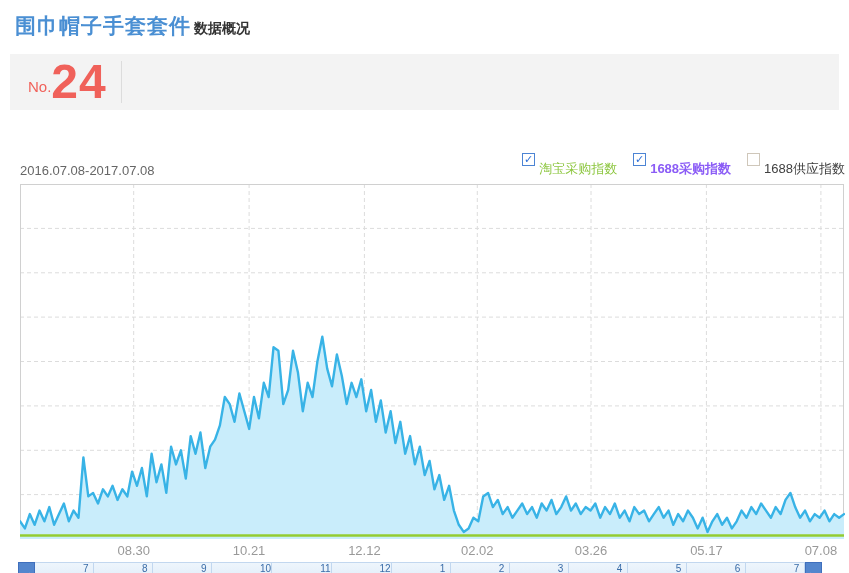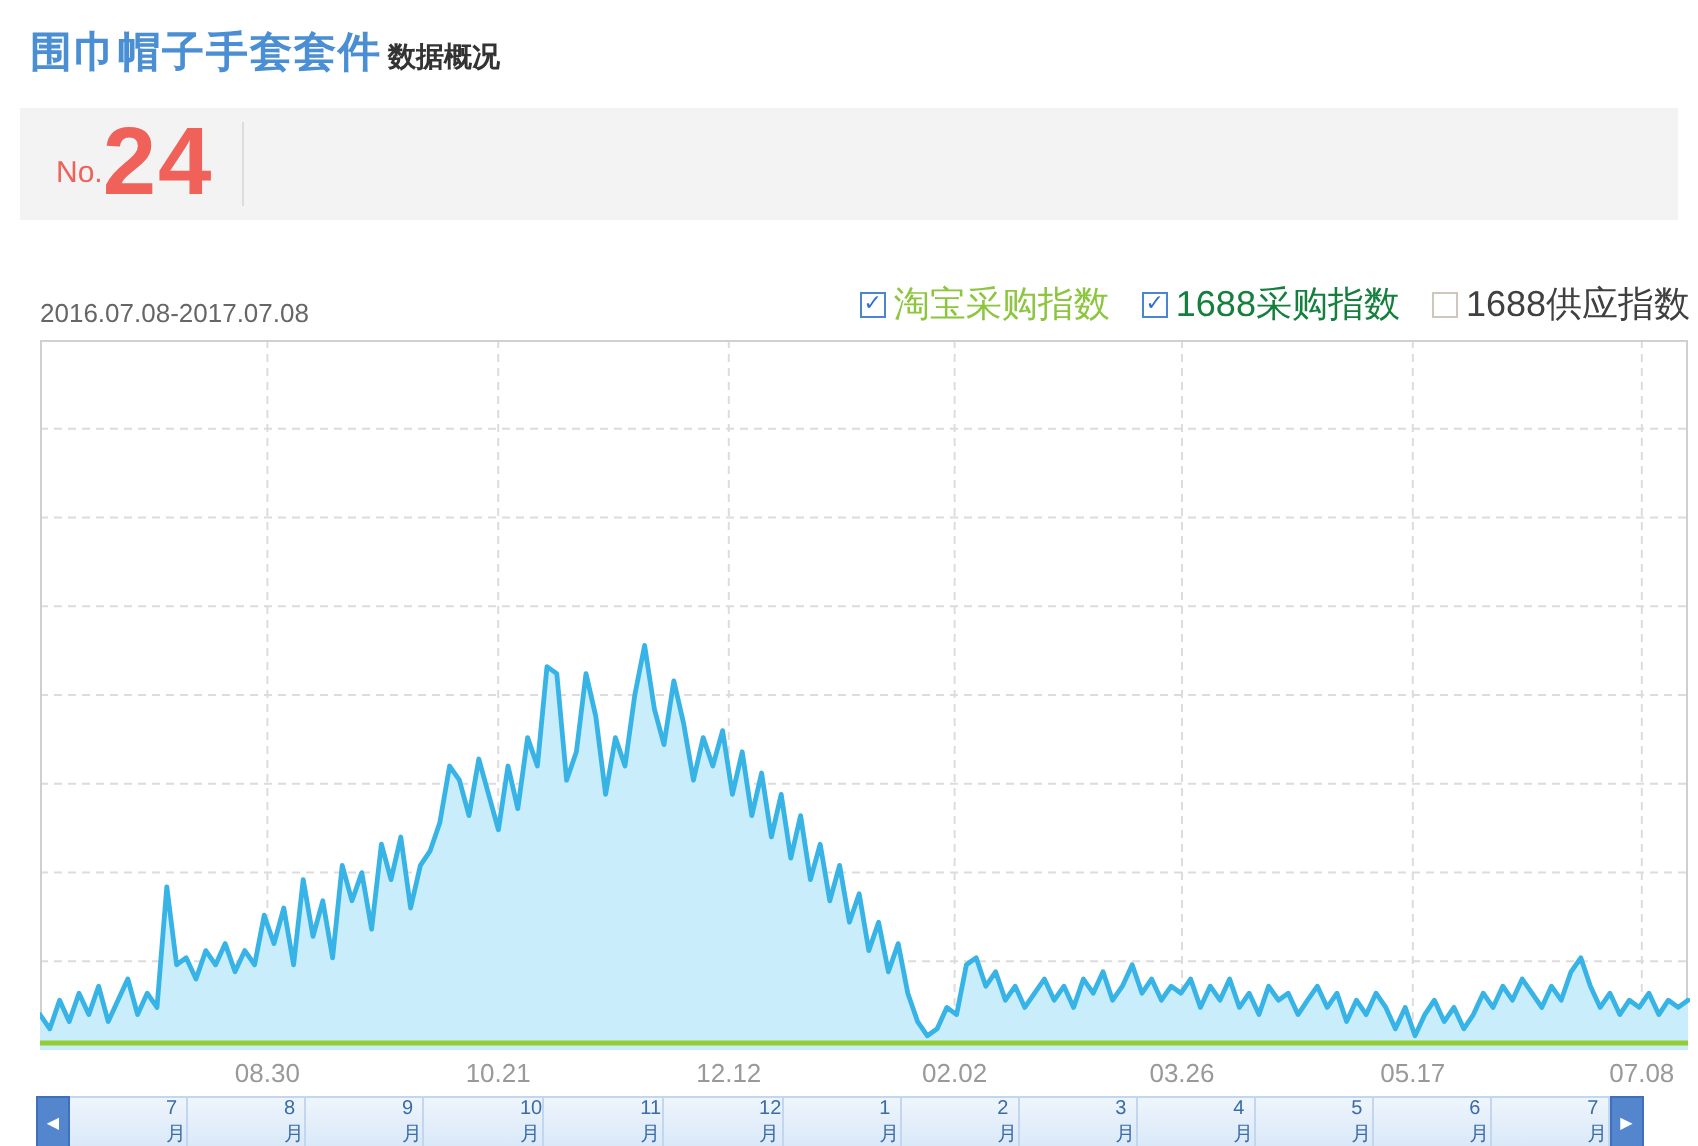--- a/index.html
+++ b/index.html
@@ -31,21 +31,21 @@
   }
   .date-range { font-size:13px; color:#666; }
   .legend { display:flex; align-items:center; gap:16px; }
   .legend-item { display:flex; align-items:center; gap:4px; cursor:pointer; }
   .cb {
     width:13px; height:13px; background:#fff; border:1px solid #cfc7ba;
     display:inline-flex; align-items:center; justify-content:center;
     font-size:11px; line-height:11px; color:#2e6fd6; font-weight:bold;
   }
   .cb.checked { border-color:#4c84d4; }
-  .lg-label { font-size:18px; }
+  .lg-label { font-size:13px;margin-top:20px; }
 
   
   .chart-wrap { margin-left:20px; width:825px; }
   svg { display:block; }
   .grid { stroke:#dcdcdc; stroke-width:1; stroke-dasharray:4,3; }
   .plot-border { fill:none; stroke:#d0d0d0; stroke-width:1; }
   .tick { fill:#999; font-size:13px; text-anchor:middle; font-family:"Liberation Sans",sans-serif; }
 
   
   .month-bar-outer { margin:3px 0 0 18px; width:802px; border-bottom:2px solid #9db9de; }
@@ -81,21 +81,21 @@
 
 <div class="chart-head">
   <span class="date-range">2016.07.08-2017.07.08</span>
   <div class="legend">
     <div class="legend-item">
       <span class="cb checked">✓</span>
       <span class="lg-label" style="color: rgb(140, 198, 62);">淘宝采购指数</span>
     </div>
     <div class="legend-item">
       <span class="cb checked">✓</span>
-      <span class="lg-label" style="color: #15803d;">1688采购指数</span>
+      <span class="lg-label" style="color: #8b5cf6; font-weight: bold;">1688采购指数</span>
     </div>
     <div class="legend-item">
       <span class="cb"></span>
       <span class="lg-label" style="color: #404040;">1688供应指数</span>
     </div>
   </div>
 </div>
 
 <div class="chart-wrap">
   <svg id="chart-svg" width="825" height="375" viewBox="0 0 825 375">

